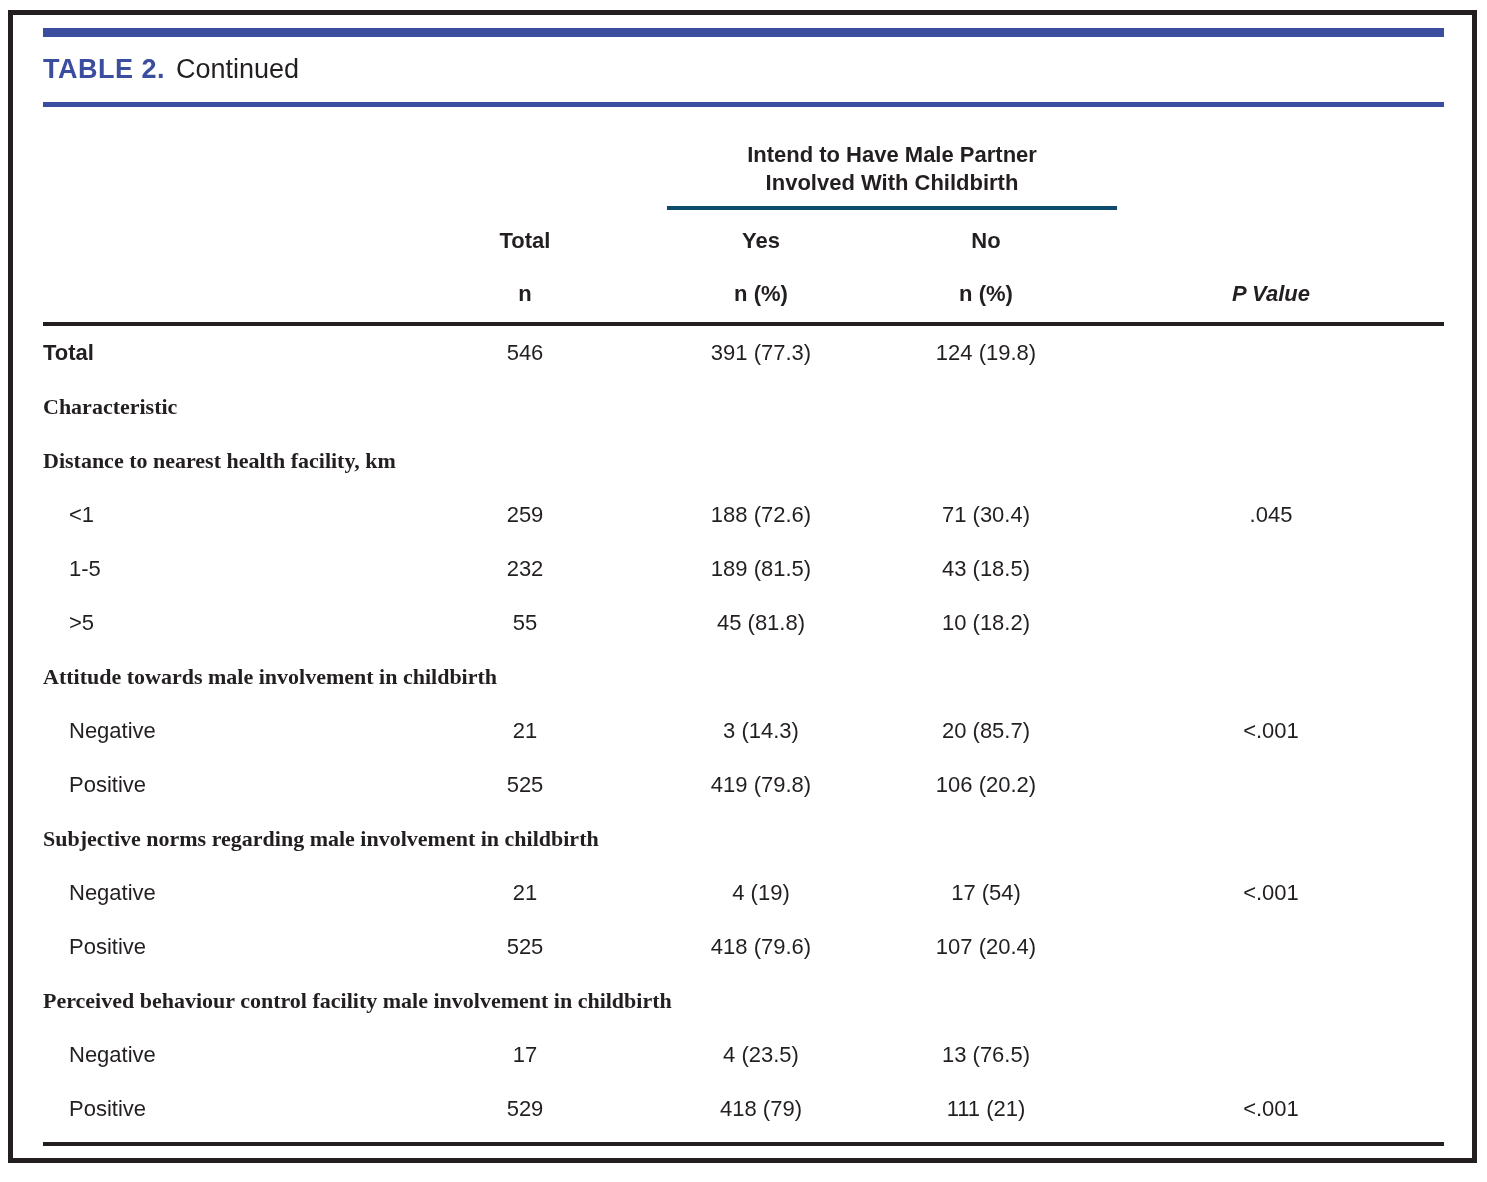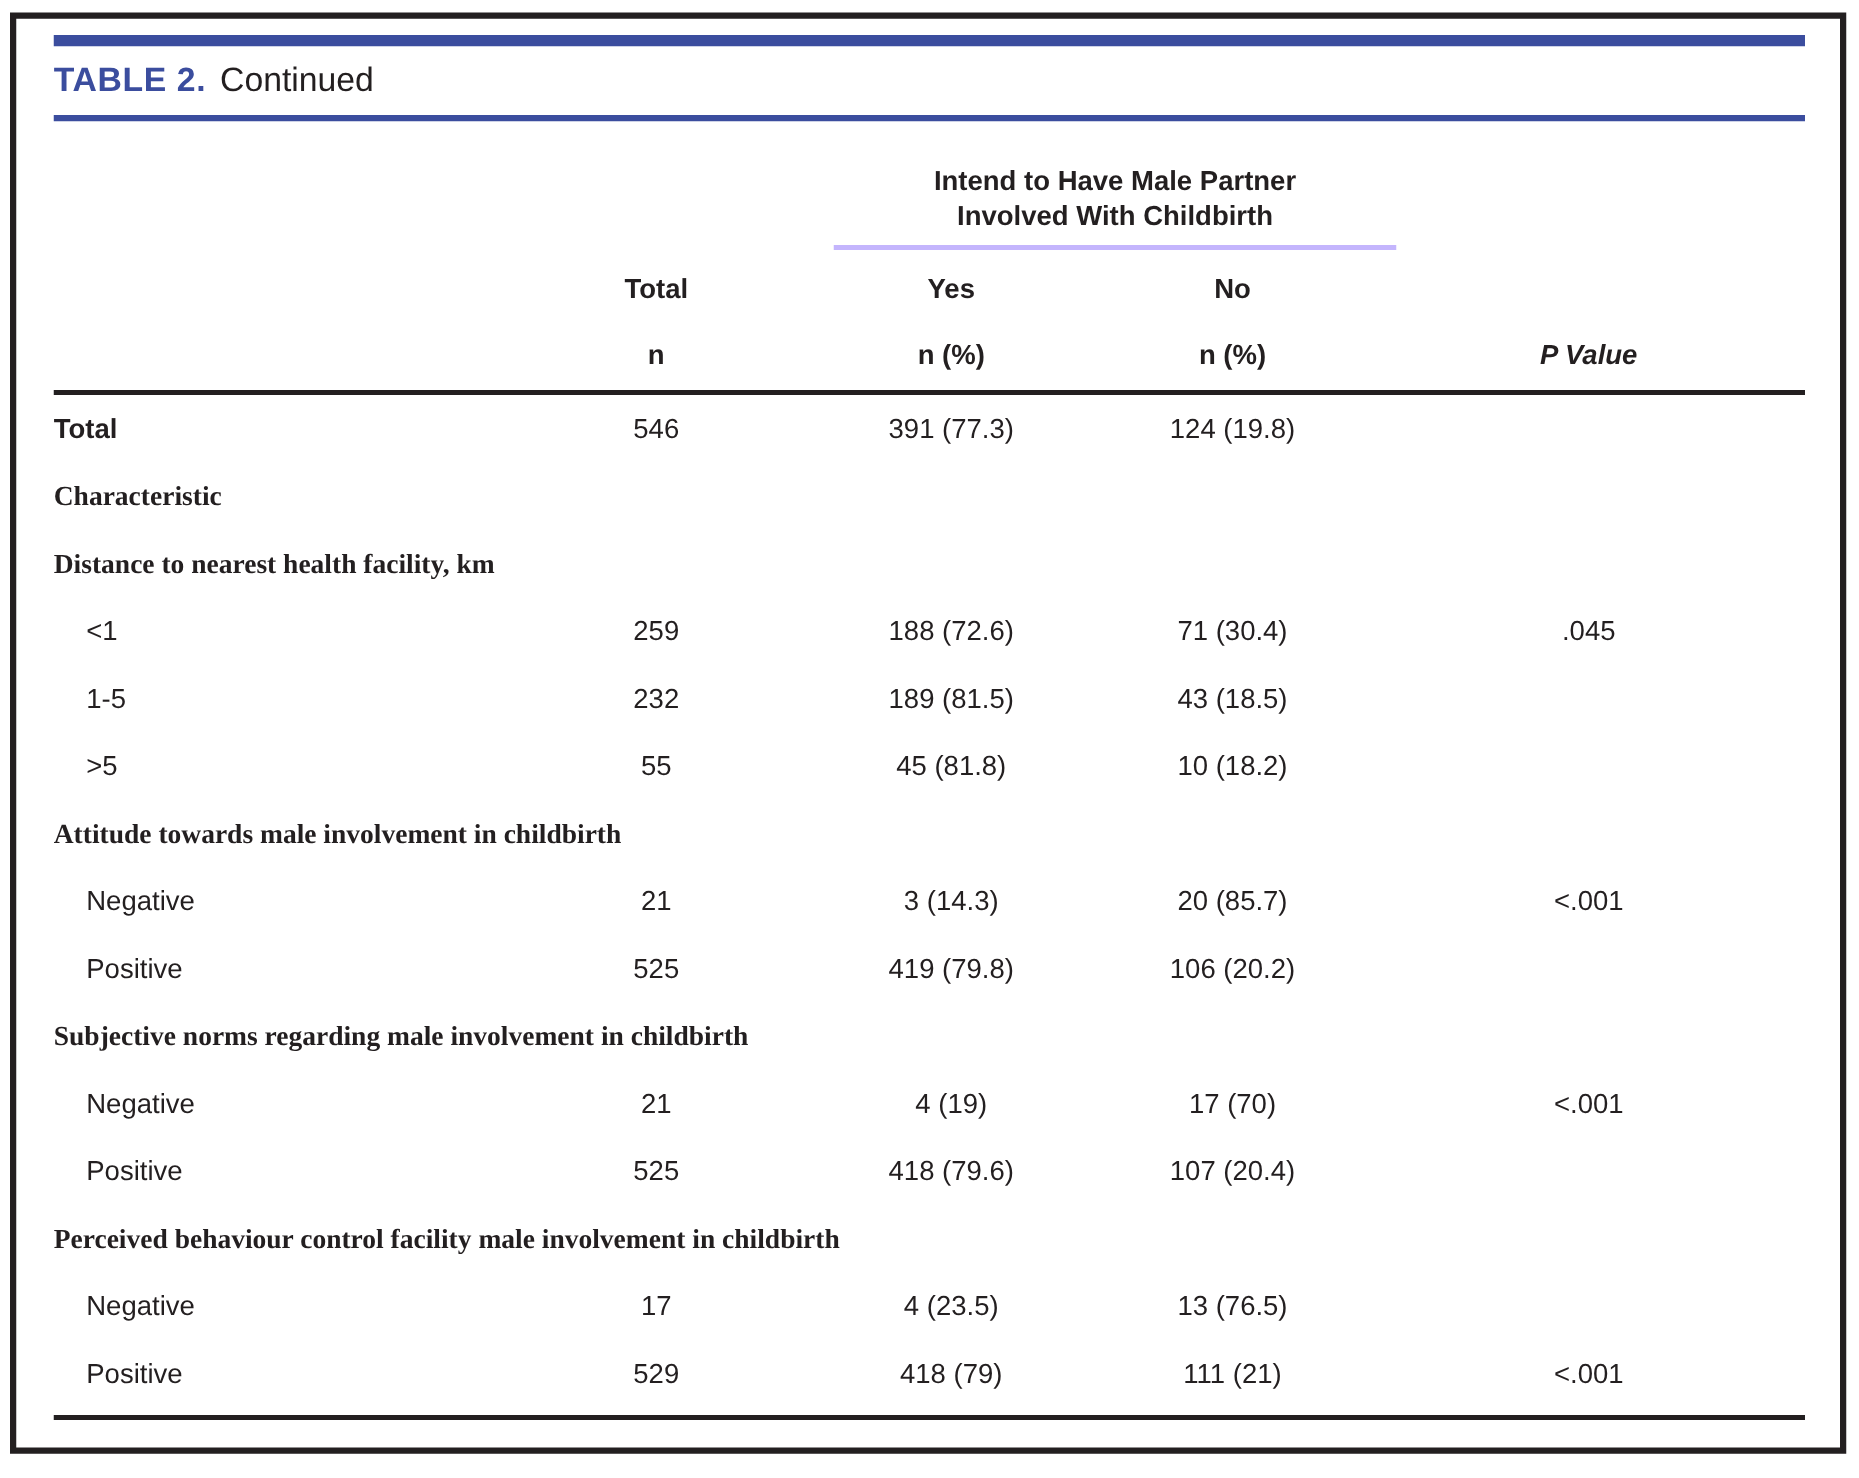--- a/index.html
+++ b/index.html
@@ -12,21 +12,21 @@
     position:absolute; left:8px; top:10px;
     width:1459px; height:1143px;
     border:5px solid #231f20;
     background:#ffffff;
   }
   .inner { padding:13px 28px 0 30px; }
 
   
   .title-bar-top { height:9px; background:var(--accent); }
   .title-line {
-    height:55px; display:flex; align-items:center;
+    height:65px; display:flex; align-items:center;
     font-size:27px;
   }
   .title-label { color:var(--accent); font-weight:bold; letter-spacing:0.5px; }
   .title-continued { font-weight:normal; margin-left:11px; color:#231f20; }
   .title-bar-bottom { height:5px; background:var(--accent); }
 
   
   .grid {
     display:grid;
     grid-template-columns:340px 284px 188px 262px 308px;
@@ -35,21 +35,21 @@
   .num { text-align:center; }
   .bold { font-weight:bold; }
   .italic { font-style:italic; }
 
   
   .thead { padding-top:34px; }
   .spanner {
     grid-column:3 / 5;
     text-align:center; font-weight:bold; font-size:22px; line-height:28px;
     padding-bottom:9px;
-    border-bottom:4px solid #c4b5fd;
+    border-bottom:4px solid #0c4a6e;
   }
   .hrow1 { margin-top:16px; }
   .hrow1 .td { height:30px; display:flex; align-items:center; justify-content:center; }
   .hrow2 { margin-top:23px; }
   .hrow2 .td { height:30px; display:flex; align-items:center; justify-content:center; }
   .thead-rule { height:4px; background:#231f20; margin-top:13px; }
 
   
   .tr { height:54px; align-items:center; }
   .label { text-align:left; }
@@ -160,21 +160,21 @@
       </div>
 
       <div class="grid tr">
         <div class="td label bold span-all">Subjective norms regarding male involvement in childbirth</div>
       </div>
 
       <div class="grid tr">
         <div class="td label indent">Negative</div>
         <div class="td num">21</div>
         <div class="td num">4 (19)</div>
-        <div class="td num">17 (70)</div>
+        <div class="td num">17 (54)</div>
         <div class="td num">&lt;.001</div>
       </div>
 
       <div class="grid tr">
         <div class="td label indent">Positive</div>
         <div class="td num">525</div>
         <div class="td num">418 (79.6)</div>
         <div class="td num">107 (20.4)</div>
         <div class="td num"></div>
       </div>

